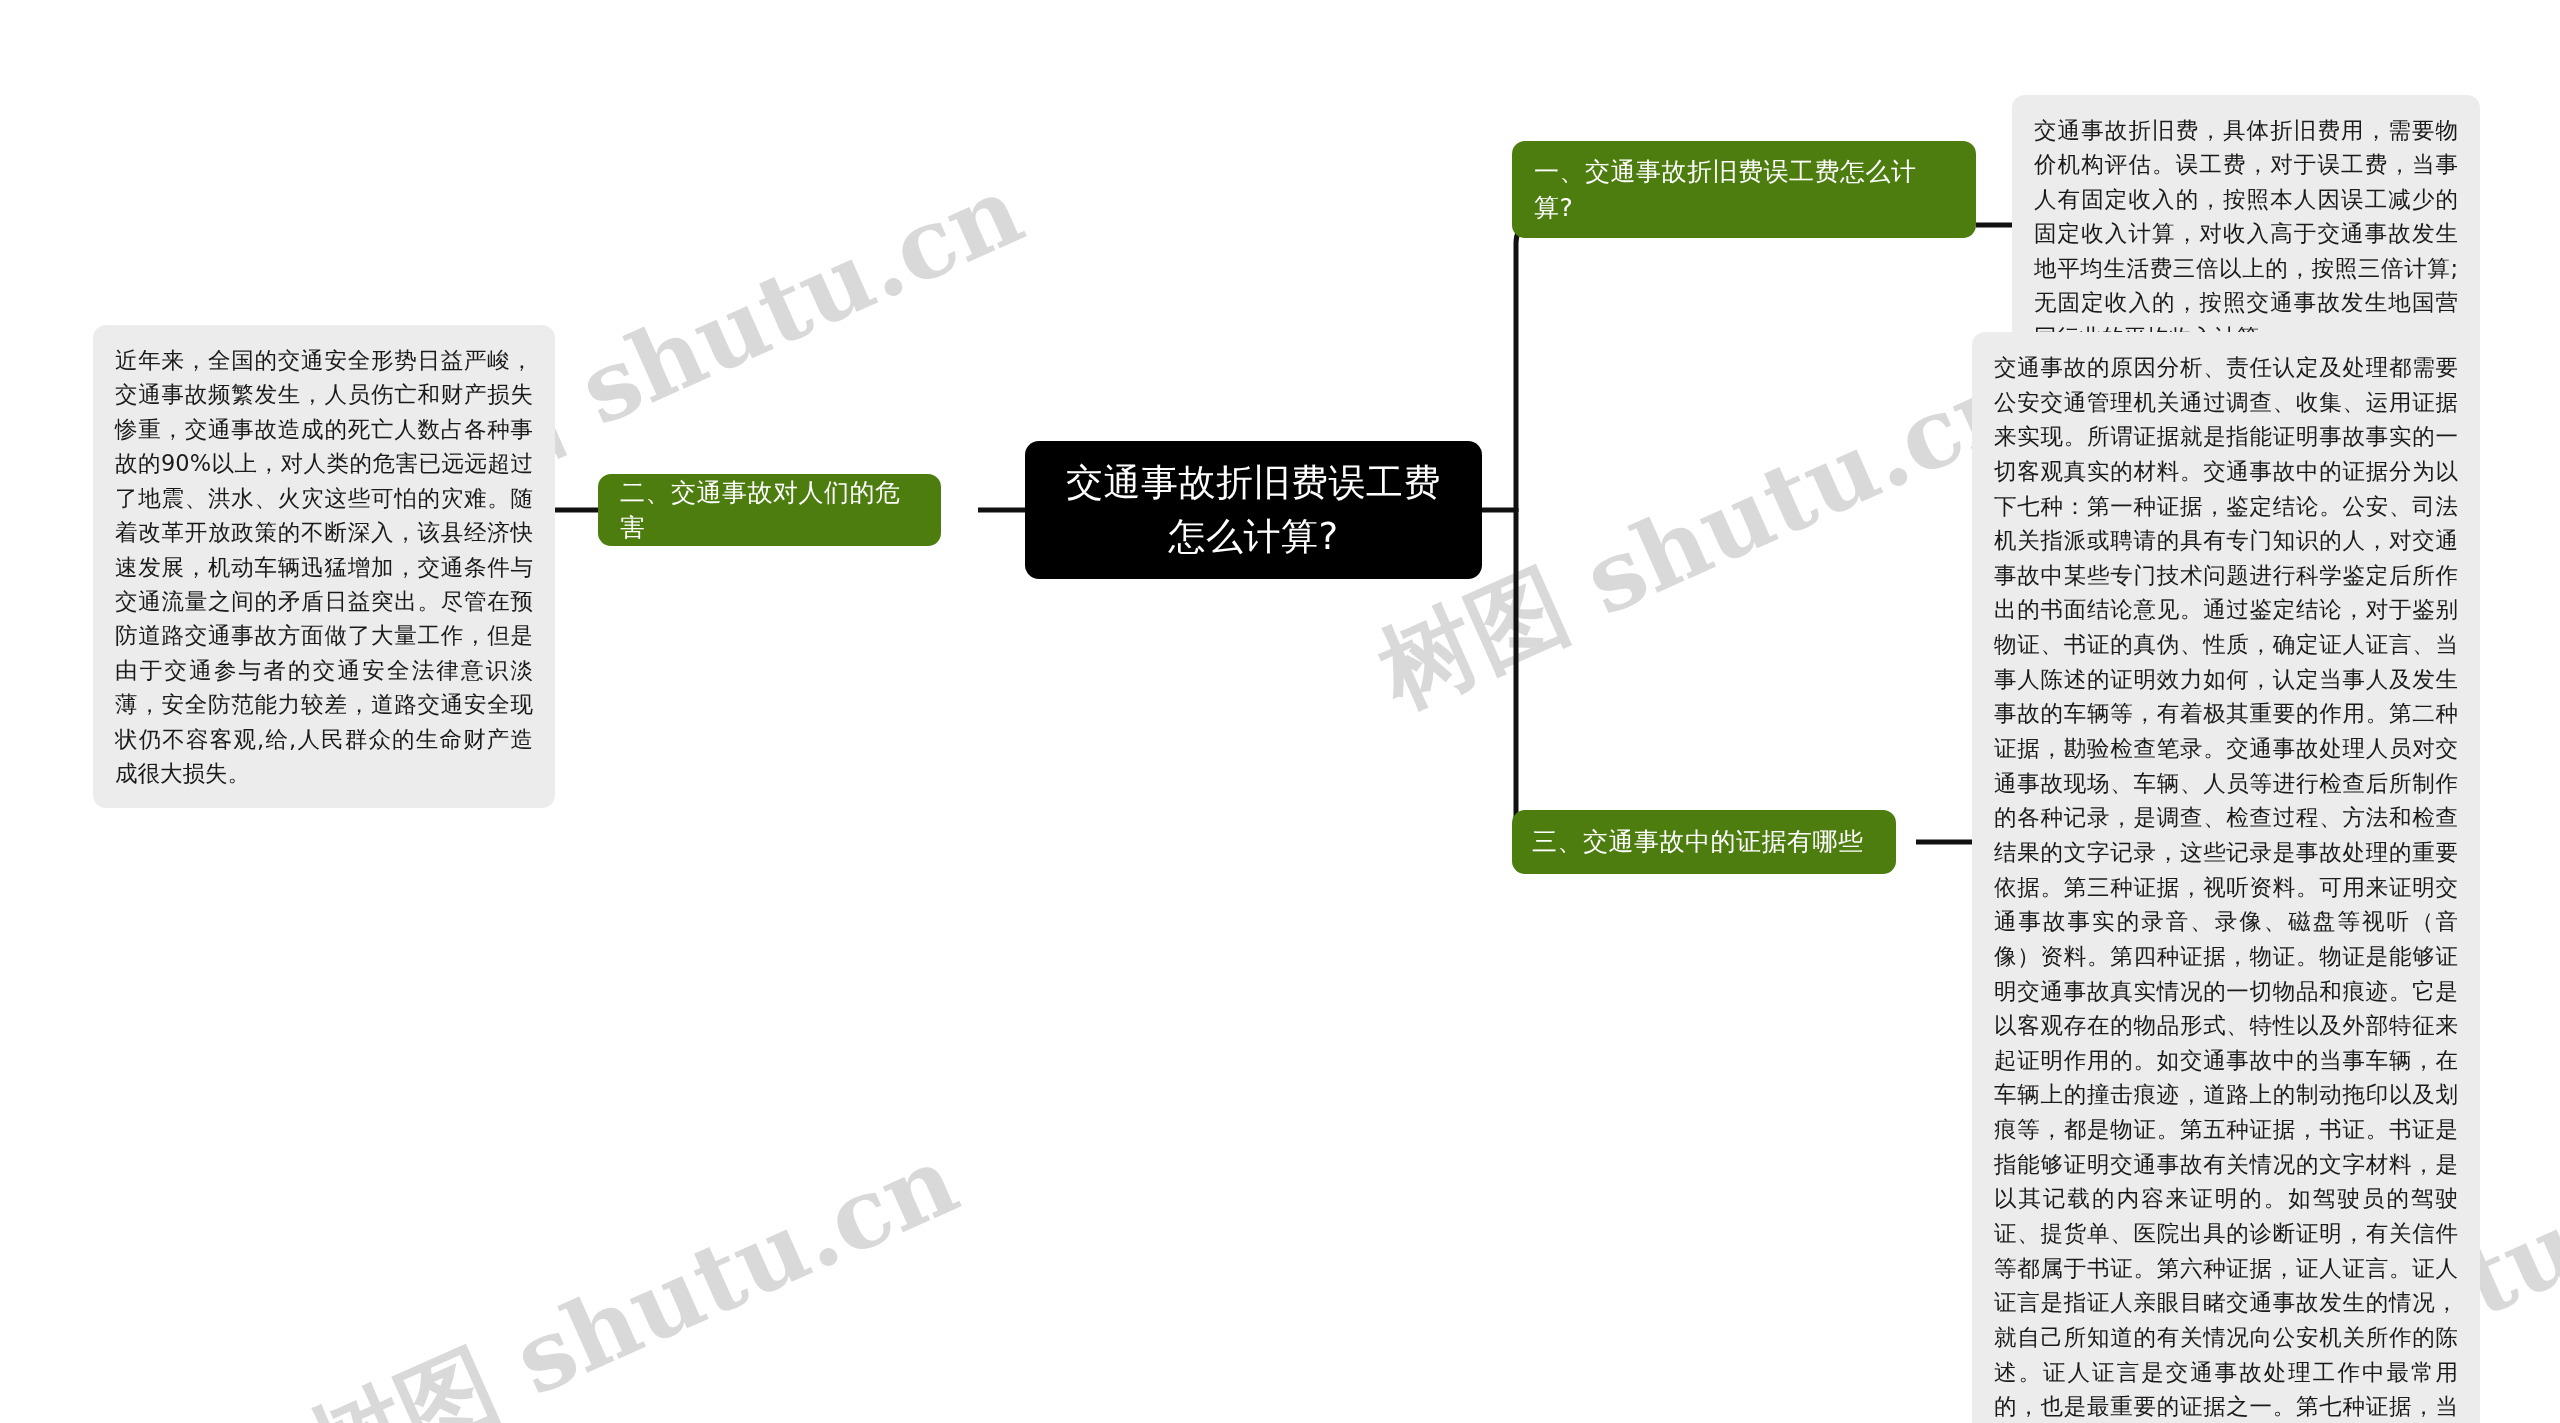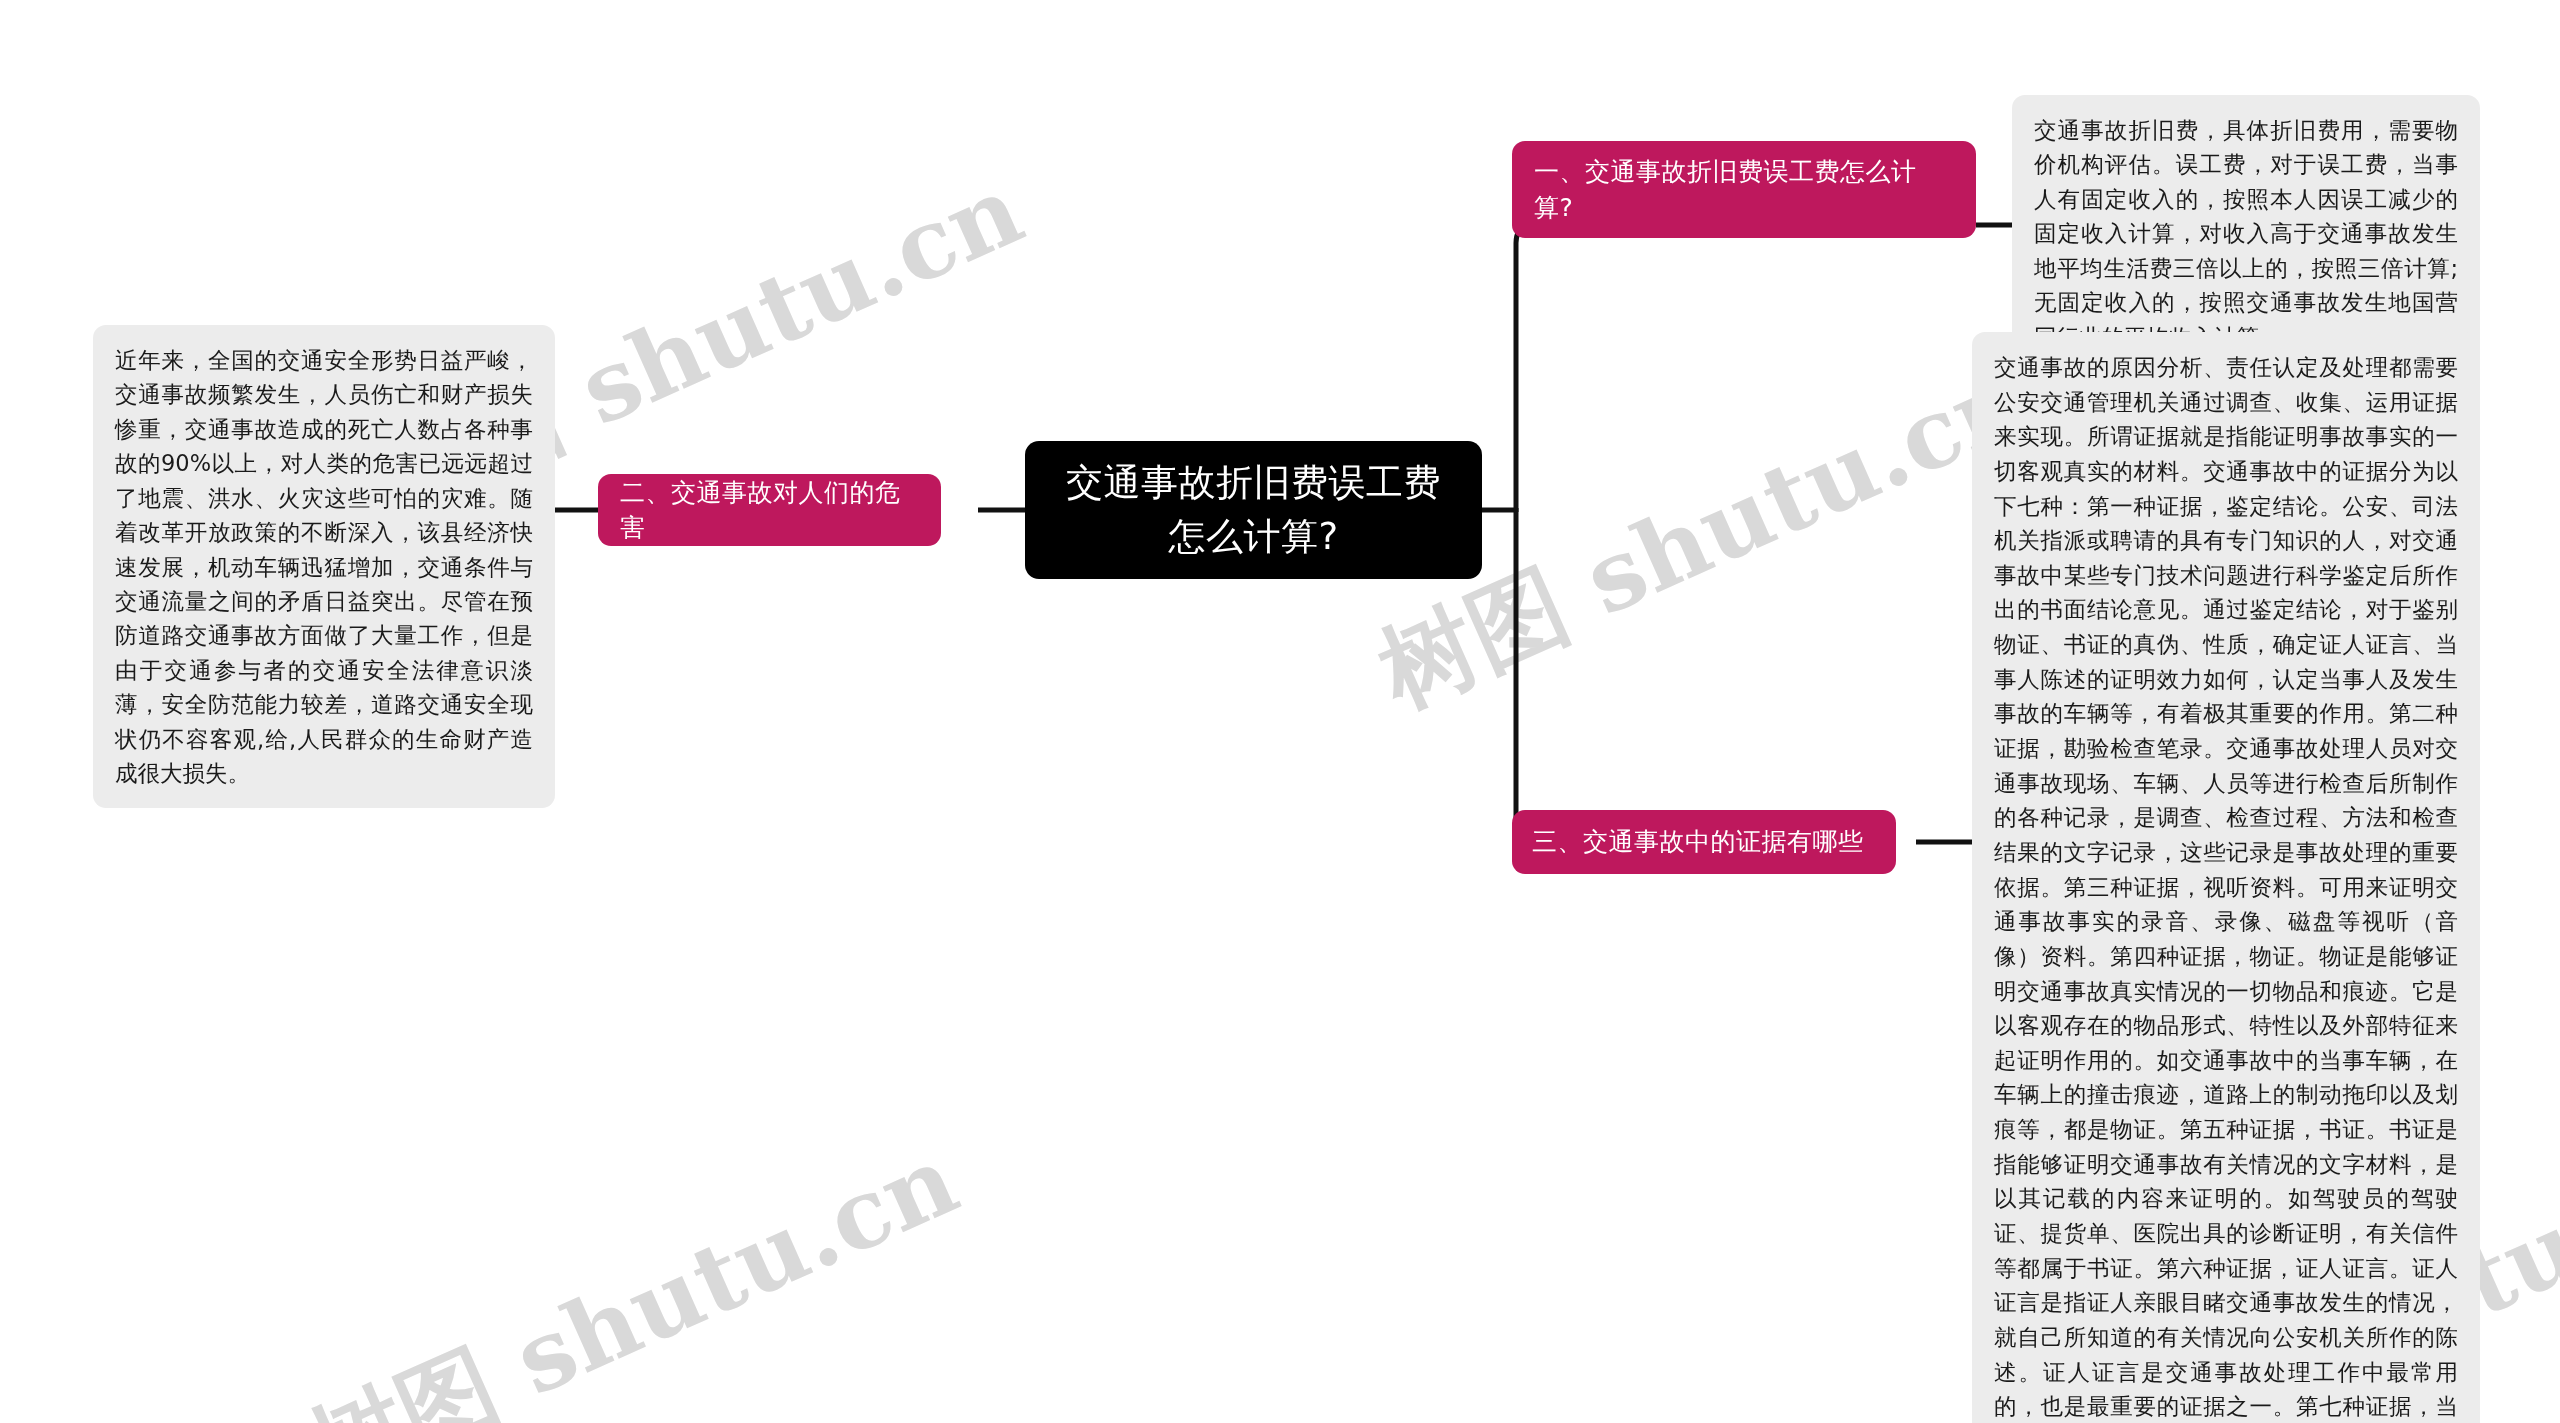--- a/index.html
+++ b/index.html
@@ -68,21 +68,21 @@
     line-height: 1.45;
     text-align: center;
     display: flex;
     align-items: center;
     justify-content: center;
     padding: 18px 26px;
     letter-spacing: 0.5px;
   }
 
   .node-branch {
-    background: #be185d;
+    background: #4d7c0f;
     color: #ffffff;
     border-radius: 13px;
     font-size: 25px;
     line-height: 1.42;
     padding: 16px 22px;
     display: flex;
     align-items: center;
     letter-spacing: 0.5px;
   }
 

